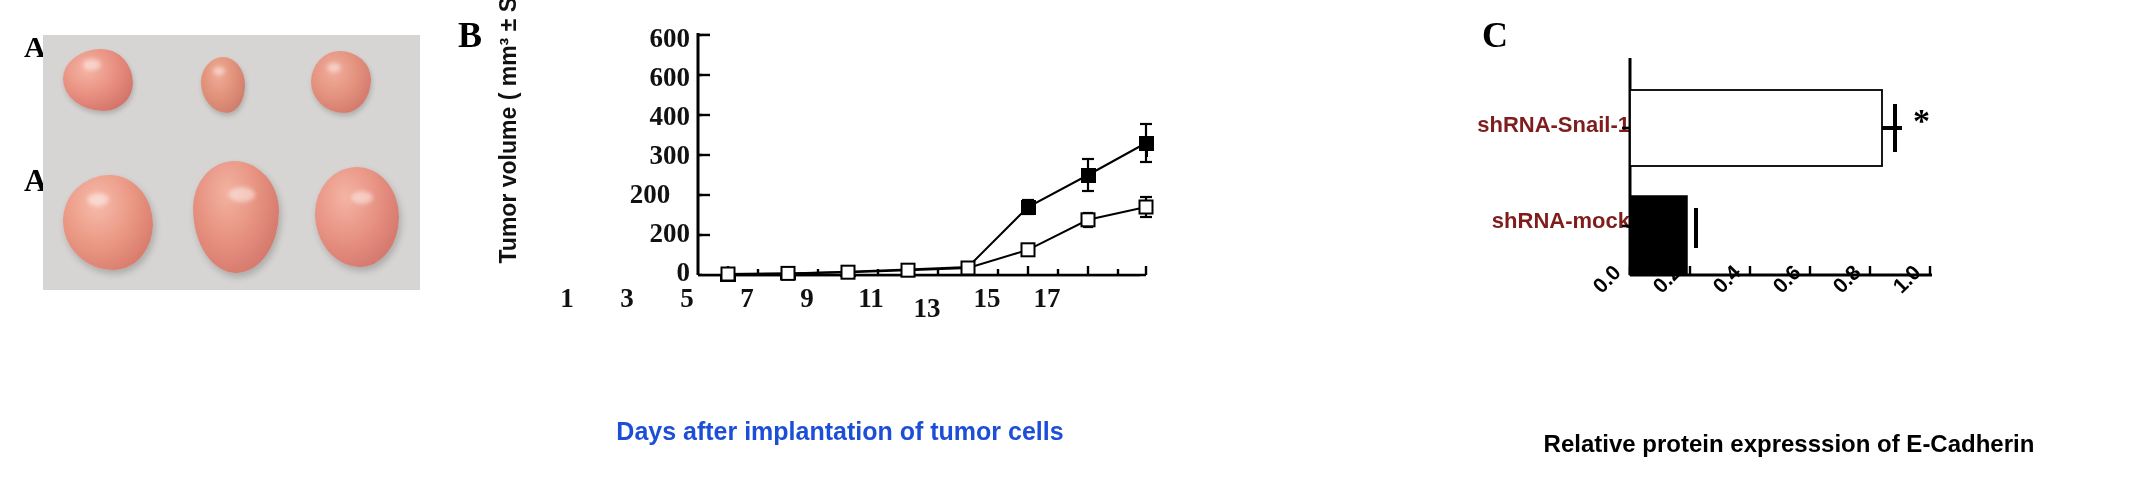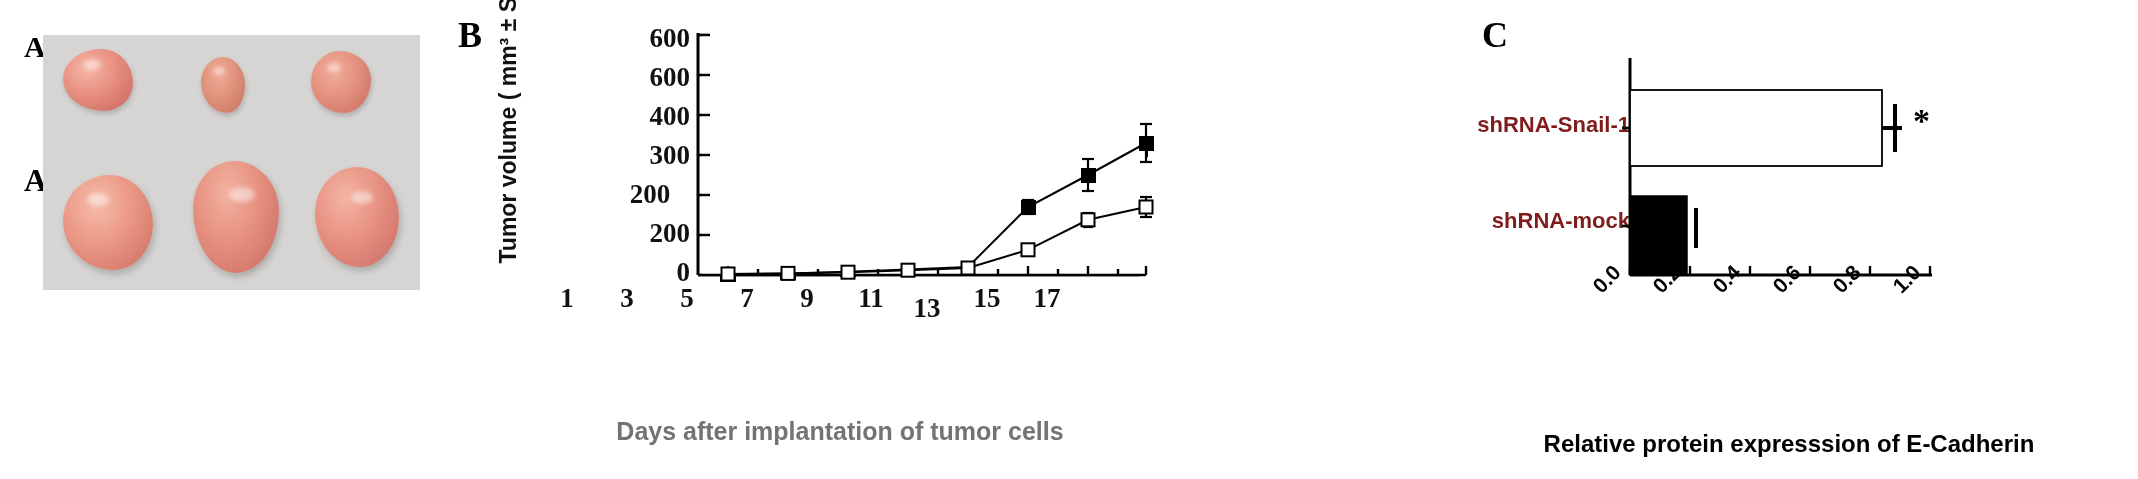--- a/index.html
+++ b/index.html
@@ -14,21 +14,21 @@
   #tumor-photo{position:absolute;left:43px;top:35px;width:377px;height:255px;background:#d6d5d3;overflow:hidden;}
   .tumor{position:absolute;border-radius:48% 52% 45% 55% / 50% 45% 55% 50%;}
   .t-hl{position:absolute;background:rgba(255,255,255,.45);border-radius:50%;filter:blur(2px);}
 
   
   #panel-b{position:absolute;left:440px;top:0;width:1000px;height:479px;}
   #label-b{position:absolute;left:18px;top:14px;font-size:36px;}
   #ylabel-b{position:absolute;left:-62px;top:120px;width:260px;text-align:center;
             transform:rotate(-90deg);font-size:23px;font-weight:bold;color:#111;white-space:nowrap;}
   #xlabel-b{position:absolute;left:120px;top:417px;width:560px;text-align:center;
-            font-size:25px;font-weight:bold;color:#737373;}
+            font-size:25px;font-weight:bold;color:#1d4ed8;}
   #plot-b{position:absolute;left:0;top:0;width:1000px;height:420px;}
   .ytick-label{position:absolute;font-family:"Liberation Serif",serif;font-weight:bold;
                font-size:27px;color:#111;text-align:right;width:80px;}
   .xtick-label{position:absolute;font-family:"Liberation Serif",serif;font-weight:bold;
                font-size:27px;color:#111;text-align:center;width:46px;}
 
   
   #panel-c{position:absolute;left:1440px;top:0;width:698px;height:479px;}
   #label-c{position:absolute;left:42px;top:14px;font-size:36px;}
   #plot-c{position:absolute;left:0;top:0;width:698px;height:420px;}

